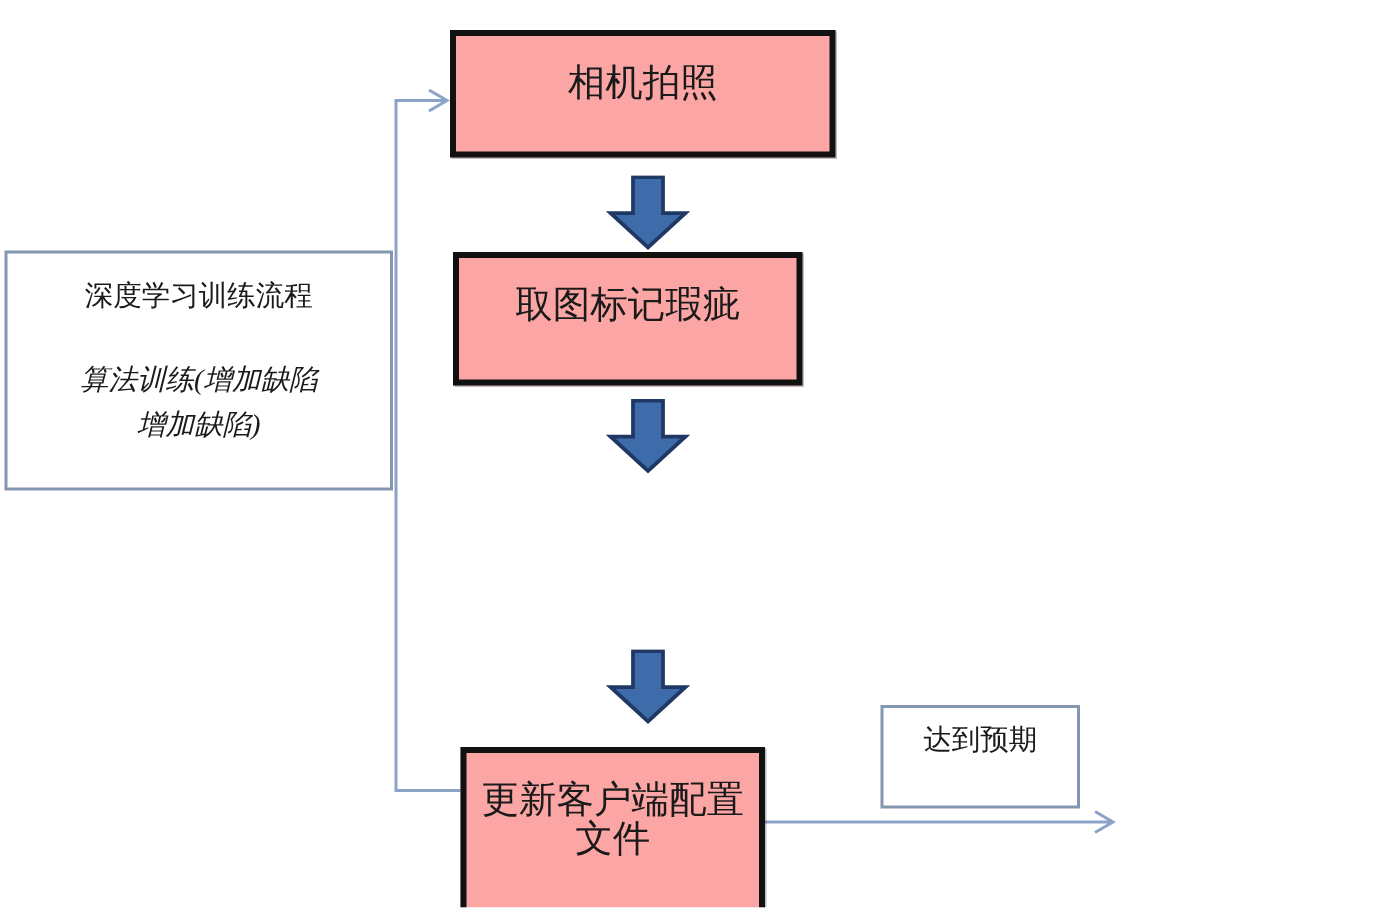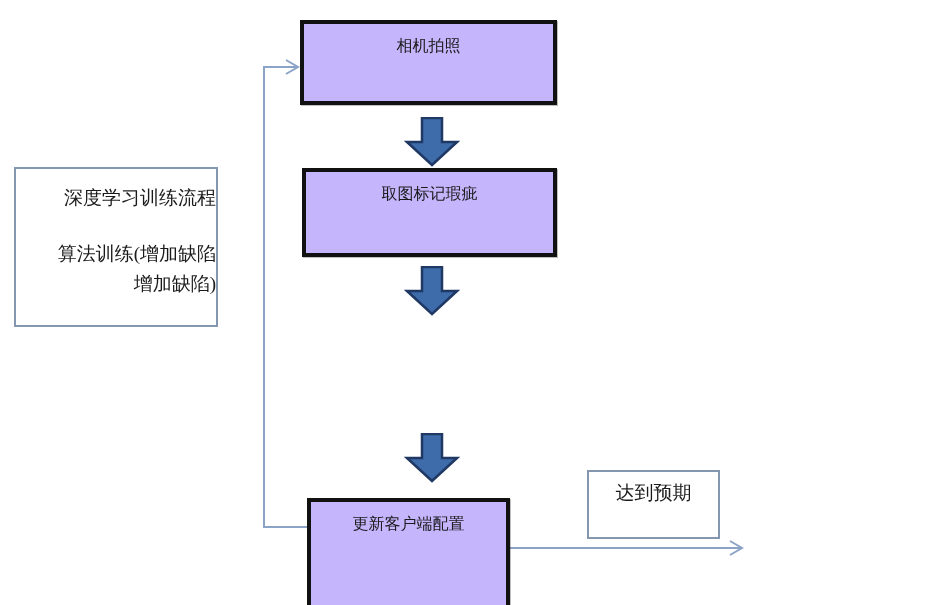--- a/index.html
+++ b/index.html
@@ -16,45 +16,44 @@
     pointer-events:none;
   }
   svg.connectors path{
     fill:none;
     stroke:var(--connector,#8ba3c7);
     stroke-width:2;
   }
   .flow-box{
     position:absolute;
     box-sizing:border-box;
-    background:#c4b5fd;
+    background:#fca5a5;
     border:4px solid var(--box_border,#111111);
     text-align:center;
-    font-size:16px;
+    font-size:25px;
     line-height:26px;
-    padding-top:9px;
+    padding-top:19px;
     box-shadow:1px 1px 0 rgba(0,0,0,0.25);
   }
   .thin-box{
     position:absolute;
     box-sizing:border-box;
     background:#ffffff;
     border:2px solid var(--thin_border,#8496b0);
     text-align:center;
     font-size:19px;
   }
   .info{
-    left:14px;top:167px;width:204px;height:160px;
+    left:3px;top:167px;width:259px;height:160px;
     padding-top:14px;
     line-height:30px;
-    text-align:right;
   }
-  .info .sub{margin-top:26px;}
+  .info .sub{margin-top:26px;font-style:italic;}
   .b1{left:300px;top:20px;width:257px;height:85px;}
-  .b2{left:302px;top:168px;width:255px;height:89px;}
+  .b2{left:302px;top:168px;width:233px;height:89px;}
   .b3{left:304px;top:322px;width:256px;height:90px;}
   .b4{left:307px;top:488px;width:203px;height:112px;margin-top:10px;}
   .b5{left:745px;top:507px;width:180px;height:73px;}
   .cond{left:567px;top:470px;width:133px;height:69px;padding-top:8px;margin-left:20px;}
   svg.block-arrow{position:absolute;width:56px;height:50px;}
   svg.block-arrow polygon{
     fill:var(--arrow_fill,#3e6cab);
     stroke:var(--arrow_stroke,#1f3864);
     stroke-width:2.5;
   }
@@ -96,20 +95,21 @@
     <polygon points="18,1 38,1 38,25 53,25 28,48 3,25 18,25"></polygon>
   </svg>
 
 
   <svg class="block-arrow ar3" viewBox="0 0 56 50">
     <polygon points="18,1 38,1 38,25 53,25 28,48 3,25 18,25"></polygon>
   </svg>
 
   <div class="flow-box b4">
     <div>更新客户端配置</div>
+    <div>文件</div>
   </div>
 
   <div class="thin-box cond">
     <span>达到预期</span>
   </div>
 
 
 </div>
 
 </body></html>

